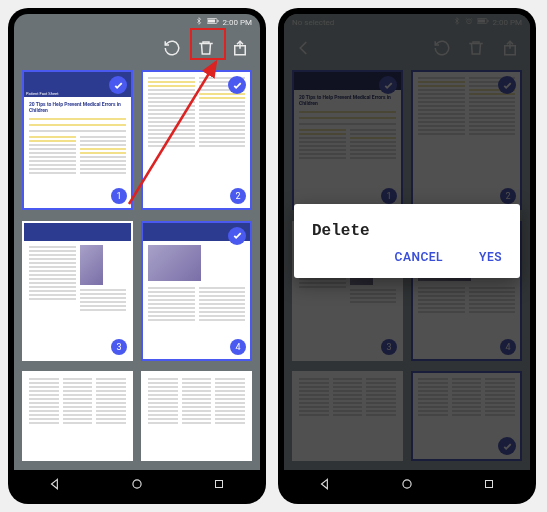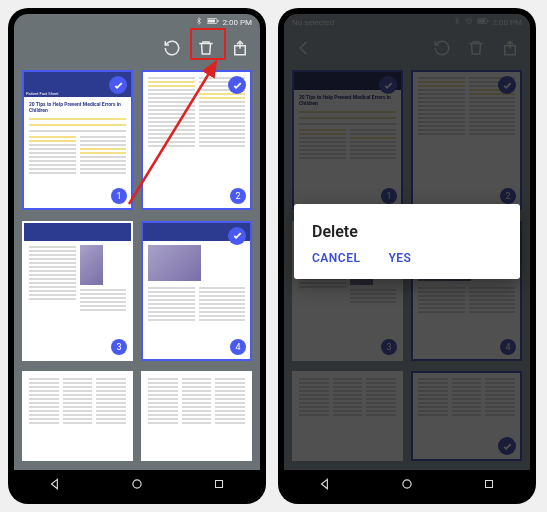--- a/index.html
+++ b/index.html
@@ -160,23 +160,23 @@
   .dialog {
     position: absolute;
     left: 10px; right: 10px;
     top: 190px;
     background: #fff;
     border-radius: 3px;
     box-shadow: 0 6px 20px rgba(0,0,0,0.4);
     z-index: 60;
     padding: 18px 18px 8px 18px;
   }
-  .dialog-title { font-size: 16px; font-weight: 600; color: #222; margin-bottom: 10px;}
+  .dialog-title { font-size: 16px; font-weight: 600; color: #222; margin-bottom: 10px; font-family: Liberation Mono, monospace;}
   .dialog-body { font-size: 12px; color: #555; margin-bottom: 18px;}
-  .dialog-actions { display: flex; gap: 28px; padding-bottom: 6px;}
+  .dialog-actions { display: flex; justify-content: flex-end; gap: 36px; padding-bottom: 6px;}
   .dialog-btn { color: #3a4fd8; font-size: 12px; font-weight: 600; cursor: pointer; letter-spacing: 0.5px;}
 </style>
 </head>
 <body>
 
 <div class="phone">
   <div class="screen">
 
     <div class="statusbar">
       <span></span>

